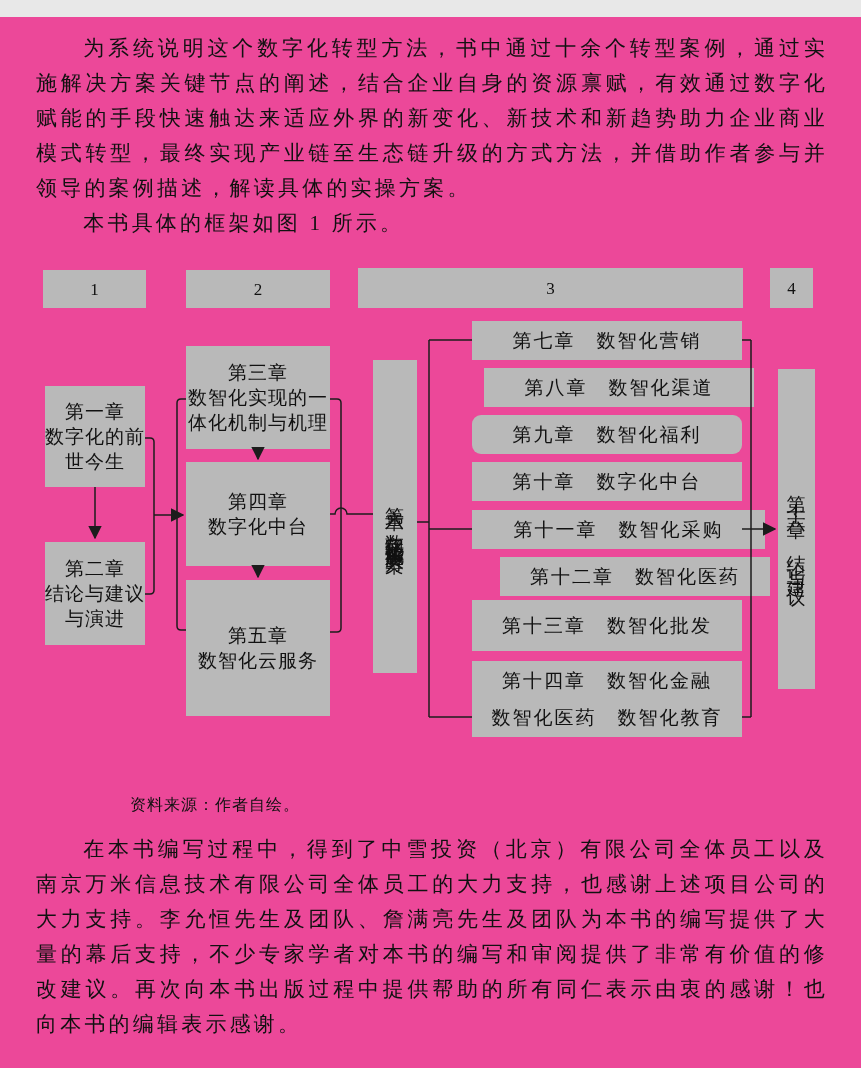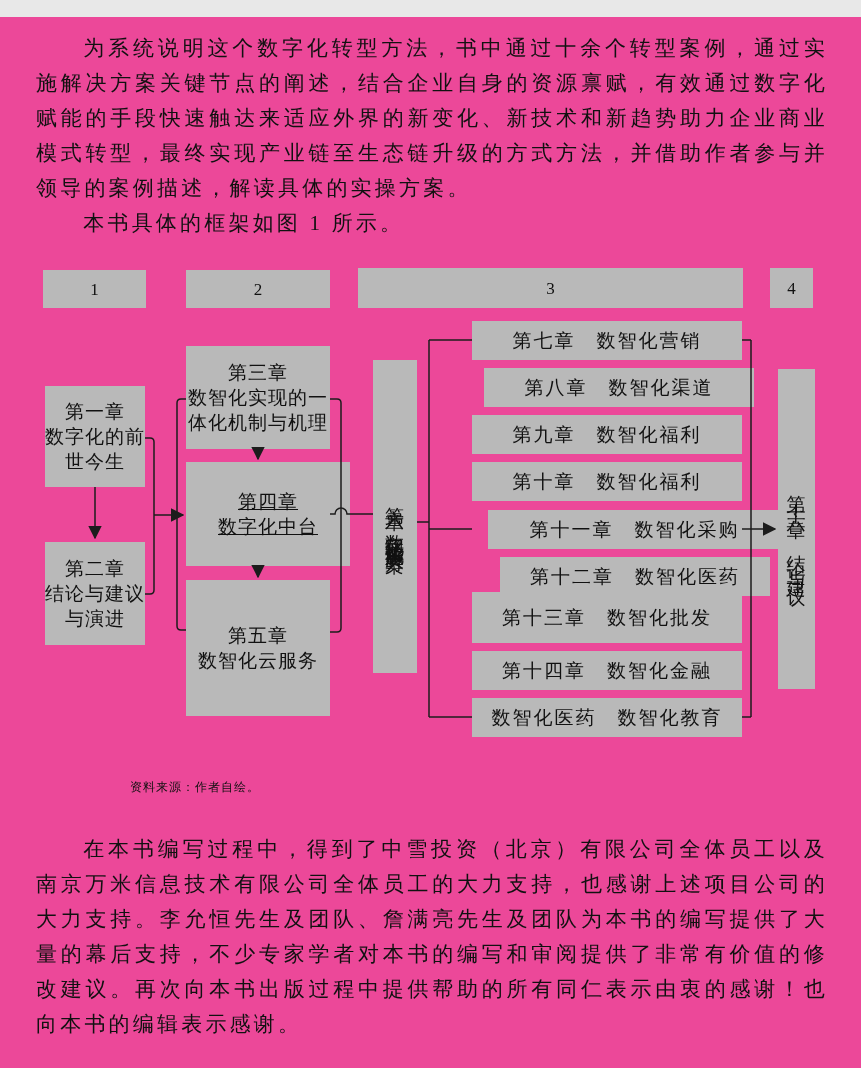--- a/index.html
+++ b/index.html
@@ -33,21 +33,21 @@
   .v6 span{letter-spacing:2px;}
   .v16 span{letter-spacing:8px;}
   .connectors{position:absolute;left:0;top:0;width:861px;height:470px;pointer-events:none;}
   
   .caption{
     position:absolute;left:0;top:740px;width:861px;text-align:center;
     font-family:"Liberation Sans","DejaVu Sans",sans-serif;
     font-weight:700;font-size:18px;letter-spacing:2px;
   }
   .source{
-    position:absolute;left:130px;top:762px;font-size:12px;letter-spacing:1px;
+    position:absolute;left:130px;top:778px;font-size:16px;letter-spacing:1px;
   }
 </style>
 </head>
 <body>
 
 <div class="page">
 
   <div class="bodytext intro">
     <p>为系统说明这个数字化转型方法，书中通过十余个转型案例，通过实施解决方案关键节点的阐述，结合企业自身的资源禀赋，有效通过数字化赋能的手段快速触达来适应外界的新变化、新技术和新趋势助力企业商业模式转型，最终实现产业链至生态链升级的方式方法，并借助作者参与并领导的案例描述，解读具体的实操方案。</p>
     <p>本书具体的框架如图 1 所示。</p>
@@ -63,37 +63,37 @@
     <div class="node" style="left:45px;top:118px;width:100px;height:101px;">第一章
 数字化的前
 世今生</div>
     <div class="node" style="left:45px;top:274px;width:100px;height:103px;">第二章
 结论与建议
 与演进</div>
 
     <div class="node" style="left:186px;top:78px;width:144px;height:103px;">第三章
 数智化实现的一
 体化机制与机理</div>
-    <div class="node" style="left:186px;top:194px;width:164px;height:104px;text-decoration:underline;">第四章
+    <div class="node" style="left:186px;top:194px;width:144px;height:104px;">第四章
 数字化中台</div>
     <div class="node" style="left:186px;top:312px;width:144px;height:136px;">第五章
 数智化云服务</div>
 
     <div class="node vbox v6" style="left:373px;top:92px;width:44px;height:313px;">
       <span>第六章　数字化转型实施解决方案</span>
     </div>
 
     <div class="node rowbox" style="left:472px;top:53px;width:270px;height:39px;">第七章　数智化营销</div>
     <div class="node rowbox" style="left:484px;top:100px;width:270px;height:39px;">第八章　数智化渠道</div>
-    <div class="node rowbox" style="left:472px;top:147px;width:270px;height:39px;">第九章　数智化福利</div>
-    <div class="node rowbox" style="left:472px;top:194px;width:270px;height:39px;">第十章　数智化福利</div>
-    <div class="node rowbox" style="left:488px;top:242px;width:293px;height:39px;">第十一章　数智化采购</div>
+    <div class="node rowbox" style="left:472px;top:147px;width:270px;height:39px;border-radius:9px;">第九章　数智化福利</div>
+    <div class="node rowbox" style="left:472px;top:194px;width:270px;height:39px;">第十章　数字化中台</div>
+    <div class="node rowbox" style="left:472px;top:242px;width:293px;height:39px;">第十一章　数智化采购</div>
     <div class="node rowbox" style="left:500px;top:289px;width:270px;height:39px;">第十二章　数智化医药</div>
-    <div class="node rowbox" style="left:472px;top:324px;width:270px;height:51px;">第十三章　数智化批发</div>
-    <div class="node rowbox" style="left:472px;top:383px;width:270px;height:39px;">第十四章　数智化金融</div>
+    <div class="node rowbox" style="left:472px;top:332px;width:270px;height:51px;">第十三章　数智化批发</div>
+    <div class="node rowbox" style="left:472px;top:393px;width:270px;height:39px;">第十四章　数智化金融</div>
     <div class="node rowbox" style="left:472px;top:430px;width:270px;height:39px;">数智化医药　数智化教育</div>
 
     <div class="node vbox v16" style="left:778px;top:101px;width:37px;height:320px;">
       <span>第十六章　结论与建议</span>
     </div>
 
     <svg class="connectors" viewBox="0 0 861 470">
       <defs>
         <marker id="arr" viewBox="0 0 10 10" refX="9" refY="5" markerWidth="9" markerHeight="9" orient="auto-start-reverse">
           <path d="M0,0 L10,5 L0,10 z" fill="#1c1c1c"></path>

